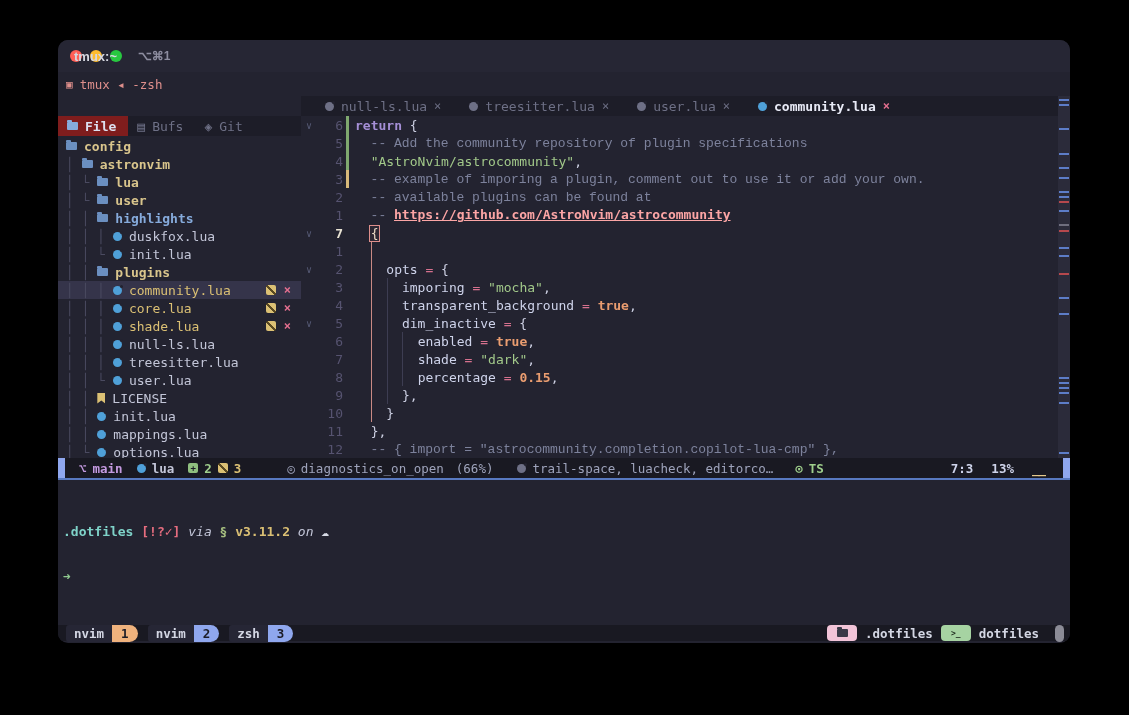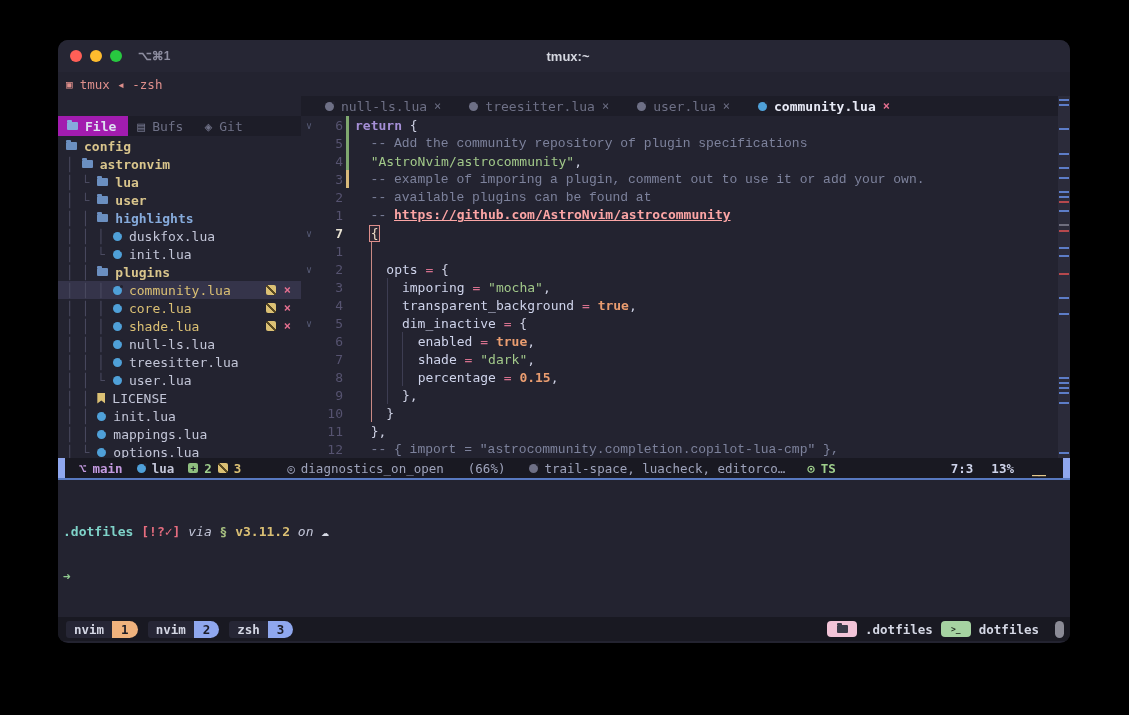--- a/index.html
+++ b/index.html
@@ -15,35 +15,35 @@
   #canvas{position:relative;width:1129px;height:715px;background:#000;}
   #win{position:absolute;left:58px;top:40px;width:1012px;height:603px;background:var(--bg);
        border-radius:10px;box-shadow:0 18px 50px rgba(0,0,0,.8);display:flex;flex-direction:column;overflow:hidden;}
 
   
   .titlebar{height:32px;background:var(--panel);position:relative;display:flex;align-items:center;flex:none;}
   .lights{display:flex;gap:8px;margin-left:12px;}
   .light{width:12px;height:12px;border-radius:50%;}
   .light.red{background:#ff5f57;} .light.yellow{background:#febc2e;} .light.green{background:#28c840;}
   .shortcut{margin-left:16px;color:#8d8da0;font:bold 12px "Liberation Sans",sans-serif;}
-  .wintitle{position:absolute;left:8px;right:0;text-align:center;color:#d5d7e0;font:bold 13px "Liberation Sans",sans-serif;pointer-events:none;}
+  .wintitle{position:absolute;left:16px;right:0;text-align:left;color:#d5d7e0;font:bold 13px "Liberation Sans",sans-serif;pointer-events:none;}
 
   
   .tmuxtop{height:24px;display:flex;align-items:center;padding-left:8px;color:var(--salmon);
            font:12.5px "DejaVu Sans Mono",monospace;flex:none;background:var(--bg);}
   .tmuxtop .sess-ico{margin-right:7px;font-size:11px;}
 
   
   .main{height:362px;display:flex;flex:none;position:relative;background:var(--bg);}
 
   
   .sidebar{width:243px;flex:none;display:flex;flex-direction:column;font:13px "DejaVu Sans Mono",monospace;}
   .sb-tabs{height:20px;margin-top:20px;display:flex;align-items:center;background:var(--bg-dark);flex:none;}
   .sb-tab{display:flex;align-items:center;gap:7px;height:20px;padding:0 12px 0 9px;color:var(--fg-dim);}
-  .sb-tab.active{background:#a21caf;color:#dde0f0;font-weight:bold;}
+  .sb-tab.active{background:#7f1d1d;color:#dde0f0;font-weight:bold;}
   .tree{flex:1;overflow:hidden;padding-top:1px;}
   .trow{height:18px;display:flex;align-items:center;padding-left:8px;white-space:pre;}
   .trow.selected{background:var(--sel);}
   .tprefix{color:var(--guide);}
   .tname{margin-left:7px;}
   .dir-y{color:var(--cream);font-weight:bold;}
   .dir-b{color:var(--blue);font-weight:bold;}
   .file{color:#c3c6d8;}
   .file-mod{color:var(--yellow);}
   .badges{margin-left:auto;margin-right:10px;display:flex;align-items:center;gap:8px;}
@@ -117,21 +117,21 @@
   .shell{flex:1;padding:14px 0 0 5px;font:13px "DejaVu Sans Mono",monospace;white-space:pre;}
   .sh-path{color:#7fd3c9;font-weight:bold;}
   .sh-git{color:#e66d7f;font-weight:bold;}
   .sh-plain{color:#c3c6d8;font-style:italic;}
   .sh-py{color:#a7c080;font-weight:bold;}
   .sh-ver{color:var(--yellow);font-weight:bold;}
   .sh-cloud{color:#d8dbe6;}
   .sh-arrow{color:#8fc98f;font-weight:bold;}
 
   
-  .tmuxbar{height:24px;margin-bottom:2px;background:var(--bg-darker);display:flex;align-items:center;
+  .tmuxbar{height:16px;margin-bottom:2px;background:var(--bg-darker);display:flex;align-items:center;
     padding:0 6px 0 8px;font:bold 12.5px "DejaVu Sans Mono",monospace;flex:none;}
   .twin{display:flex;align-items:center;margin-right:10px;}
   .twin-name{color:#d4d7e4;background:#262635;padding:1px 8px;border-radius:3px 0 0 3px;}
   .twin-num{padding:1px 9px;border-radius:0 9px 9px 0;color:#1b1b26;}
   .num-orange{background:#efb27d;} .num-blue{background:var(--peri);}
   .tbar-right{margin-left:auto;display:flex;align-items:center;gap:8px;}
   .rbadge{display:inline-flex;align-items:center;justify-content:center;width:30px;height:16px;border-radius:4px;}
   .rb-pink{background:#f2c4d8;} .rb-green{background:#a6d3a2;}
   .rb-label{color:#d4d7e4;}
   .term-glyph{font:bold 8px "DejaVu Sans Mono",monospace;color:#1e2a1e;background:#2e3b2e00;}
@@ -440,21 +440,21 @@
       </span>
       <span class="sl-seg">
         <span class="mini-badge mb-green">+</span>
         <span class="sl-count-add">2</span>
         <span class="mini-badge mb-yellow"></span>
         <span class="sl-count-mod">3</span>
       </span>
       <span class="sl-seg" style="margin-left:46px;">
         <span>◎</span>
         <span>diagnostics_on_open</span>
-        <span style="margin-left:18px;">(66%)</span>
+        <span style="margin-left:6px;">(66%)</span>
       </span>
       <span class="sl-seg" style="margin-left:24px;">
         <span class="lua-ico gray"></span>
         <span>trail-space, luacheck, editorco…</span>
       </span>
       <span class="sl-seg" style="margin-left:22px;">
         <span class="sl-ts">⊙</span>
         <span class="sl-ts">TS</span>
       </span>
       <span class="sl-right">

